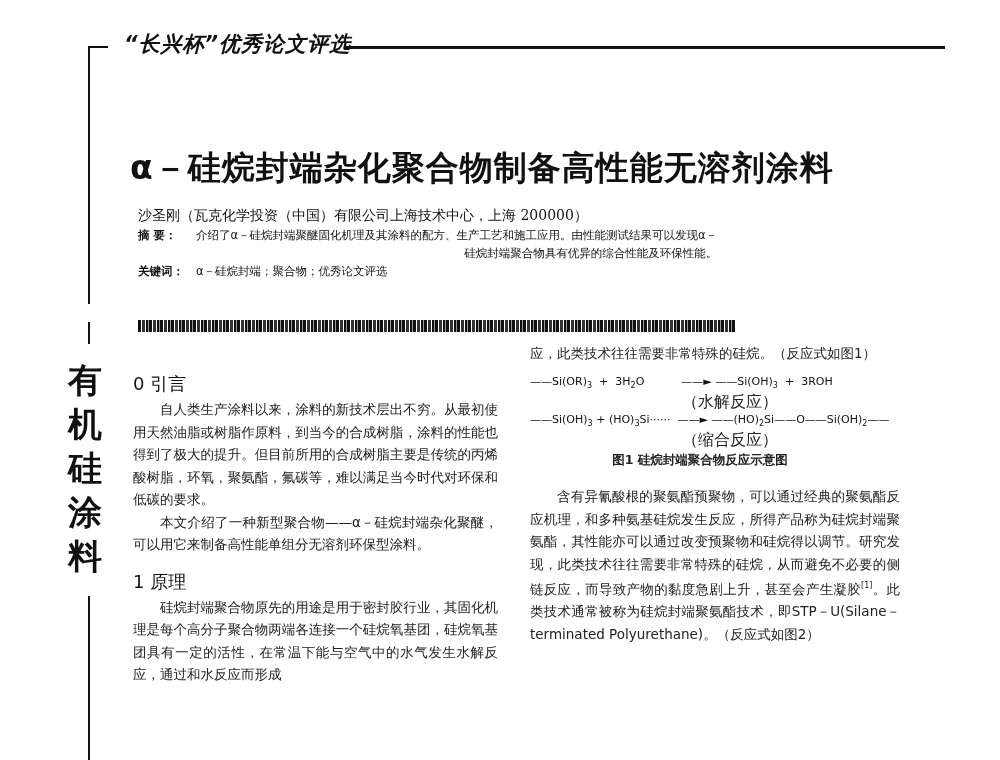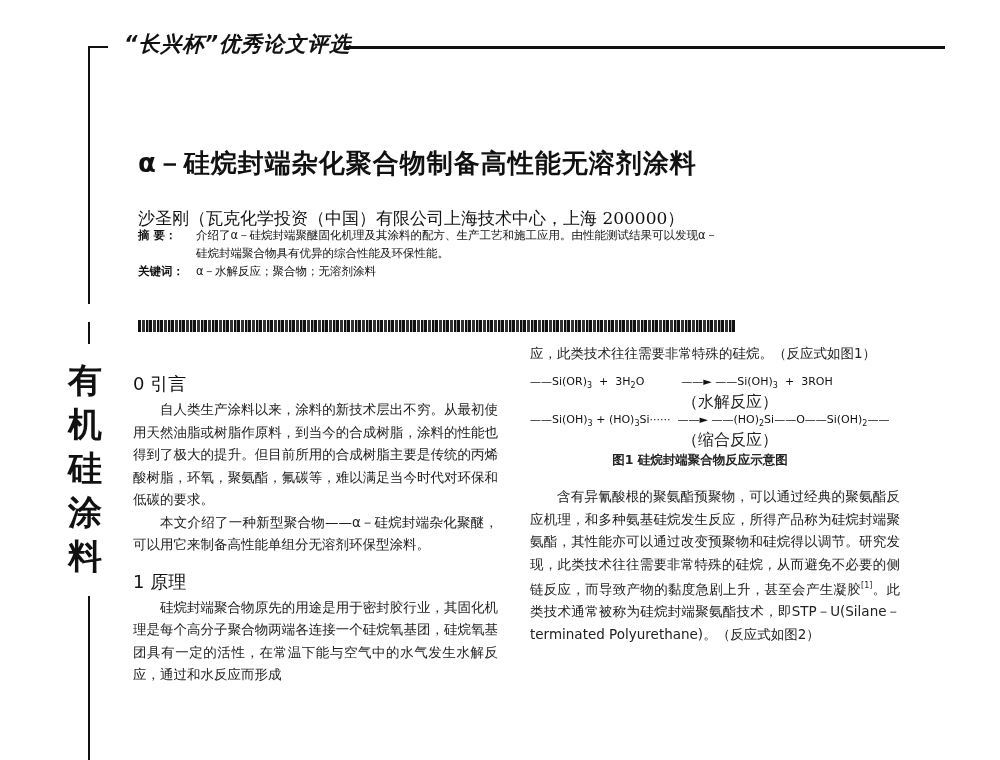--- a/index.html
+++ b/index.html
@@ -7,28 +7,28 @@
     body { position: relative; font-family: "DejaVu Sans", sans-serif; color: #111; }
 
     
     .frame-top-left { position: absolute; left: 88px; top: 46px; width: 20px; height: 2px; background:#111; }
     .frame-left-upper { position: absolute; left: 88px; top: 46px; width: 2px; height: 258px; background:#111; }
     .frame-left-tick { position: absolute; left: 88px; top: 322px; width: 2px; height: 22px; background:#111; }
     .frame-left-lower { position: absolute; left: 88px; top: 596px; width: 2px; height: 164px; background:#111; }
     .series-title { position: absolute; left: 124px; top: 30px; font-size: 21px; font-weight: bold; font-style: italic; letter-spacing: 1px; white-space: nowrap; }
     .series-rule { position: absolute; left: 345px; top: 46px; width: 600px; height: 3px; background:#111; }
 
-    .paper-title { position: absolute; left: 138px; top: 146px; font-size: 26px; font-weight: bold; letter-spacing: 1px; white-space: nowrap; }
-    .author-line { position: absolute; left: 138px; top: 207px; font-size: 17px; font-family: "DejaVu Serif", serif; white-space: nowrap; }
+    .paper-title { position: absolute; left: 130px; top: 146px; font-size: 33px; font-weight: bold; letter-spacing: 1px; white-space: nowrap; }
+    .author-line { position: absolute; left: 138px; top: 207px; font-size: 14px; font-family: "DejaVu Serif", serif; white-space: nowrap; }
 
     .abstract-block { position: absolute; left: 138px; top: 226px; font-size: 11.5px; line-height: 18px; }
     .abs-row { display: flex; white-space: nowrap; }
     .abs-label { font-weight: bold; width: 58px; flex: none; }
     .abs-text { }
-    .abs-indent { padding-left: 58px; white-space: nowrap; }
+    .abs-indent { padding-left: 58px; white-space: nowrap; text-align: right; }
 
     .noise-bar { position: absolute; left: 138px; top: 320px; width: 598px; height: 12px;
       background: repeating-linear-gradient(90deg, #111 0 3px, #fff 3px 4px, #333 4px 7px, #fff 7px 8px, #111 8px 10px, #999 10px 11px); }
 
     .vertical-col { position: absolute; left: 65px; top: 358px; width: 40px; font-size: 34px; font-weight: bold; line-height: 44px; text-align: center; }
     .vertical-col span { display: block; }
 
     .col { position: absolute; font-size: 13.5px; line-height: 22.5px; color: #222; }
     .col-left { left: 133px; top: 372px; width: 365px; }
     .col-right { left: 530px; top: 342px; width: 370px; }
@@ -56,21 +56,21 @@
 <div class="author-line">沙圣刚（瓦克化学投资（中国）有限公司上海技术中心，上海 200000）</div>
 
 <div class="abstract-block">
   <div class="abs-row">
     <span class="abs-label">摘  要：</span>
     <span class="abs-text">介绍了α－硅烷封端聚醚固化机理及其涂料的配方、生产工艺和施工应用。由性能测试结果可以发现α－</span>
   </div>
   <div class="abs-indent">硅烷封端聚合物具有优异的综合性能及环保性能。</div>
   <div class="abs-row">
     <span class="abs-label">关键词：</span>
-    <span class="abs-text">α－水解反应；聚合物；无溶剂涂料</span>
+    <span class="abs-text">α－硅烷封端；聚合物；优秀论文评选</span>
   </div>
 </div>
 
 <div class="noise-bar"></div>
 
 <div class="vertical-col">
   <span>有</span>
   <span>机</span>
   <span>硅</span>
   <span>涂</span>

